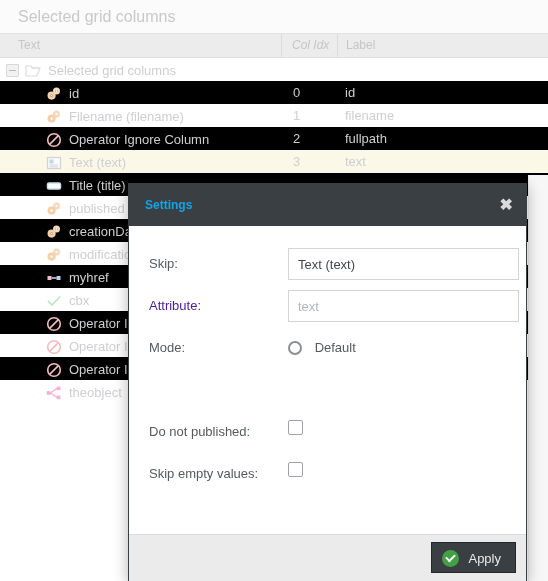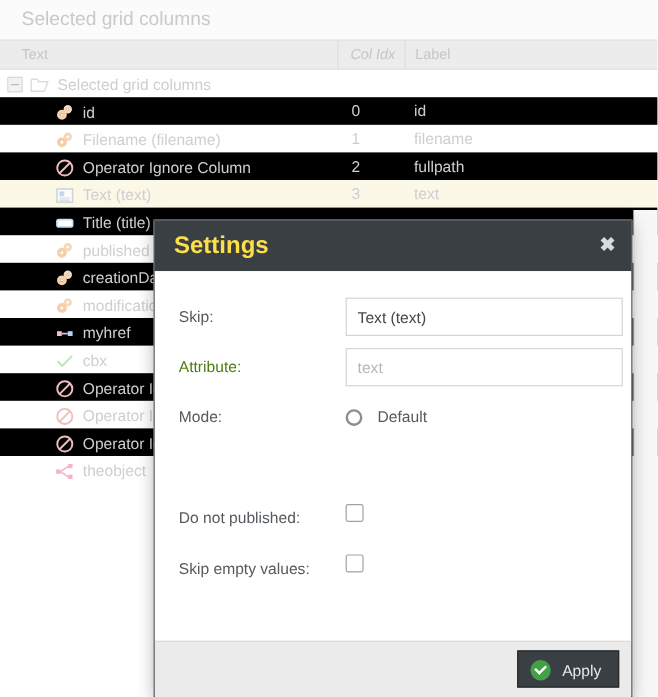--- a/index.html
+++ b/index.html
@@ -161,23 +161,23 @@
   .modal-header {
     position: relative;
     height: 42px;
     background: #3a3f44;
     color: #ffffff;
   }
   .modal-title {
     position: absolute;
     left: 16px; top: 0;
     line-height: 42px;
-    font-size: 20px;
+    font-size: 12px;
     font-weight: bold;
-    color: #fde047;
+    color: #0ea5e9;
   }
   .modal-close {
     position: absolute;
     right: 13px; top: 0;
     line-height: 42px;
     font-size: 16px;
     font-weight: bold;
     color: #d9dadb;
     cursor: pointer;
   }
@@ -195,21 +195,21 @@
     height: 42px;
   }
   .flabel {
     position: absolute;
     left: 6px; top: 0;
     line-height: 32px;
     font-size: 13px;
     color: #555a5e;
     white-space: nowrap;
   }
-  .flabel.muted { color: #4d7c0f; }
+  .flabel.muted { color: #4c1d95; }
 
   .finput {
     position: absolute;
     left: 145px; top: 0;
     width: 231px;
     height: 32px;
     border: 1px solid #d2d4d6;
     background: #ffffff;
     box-sizing: border-box;
     font-family: "Liberation Sans", sans-serif;

